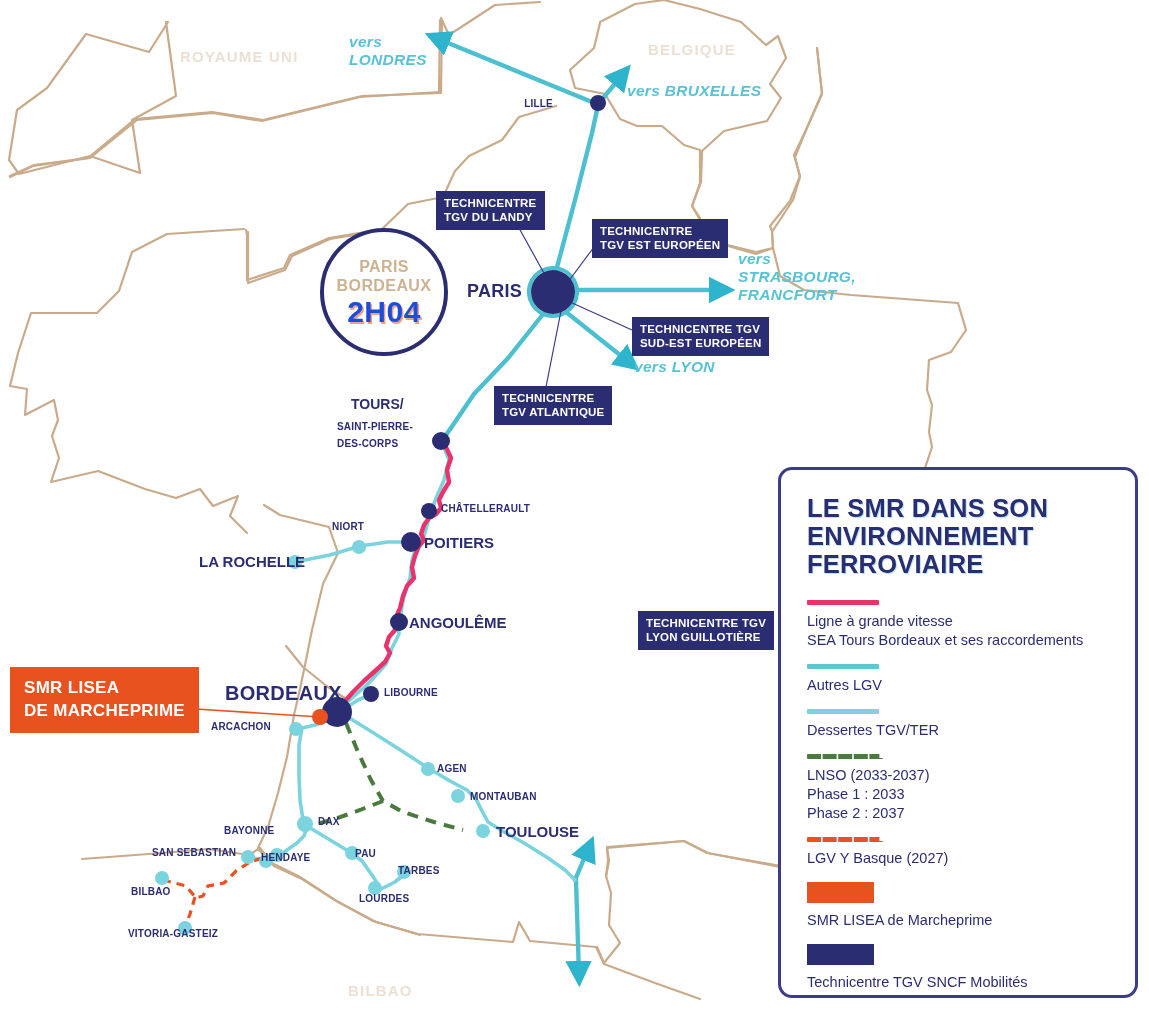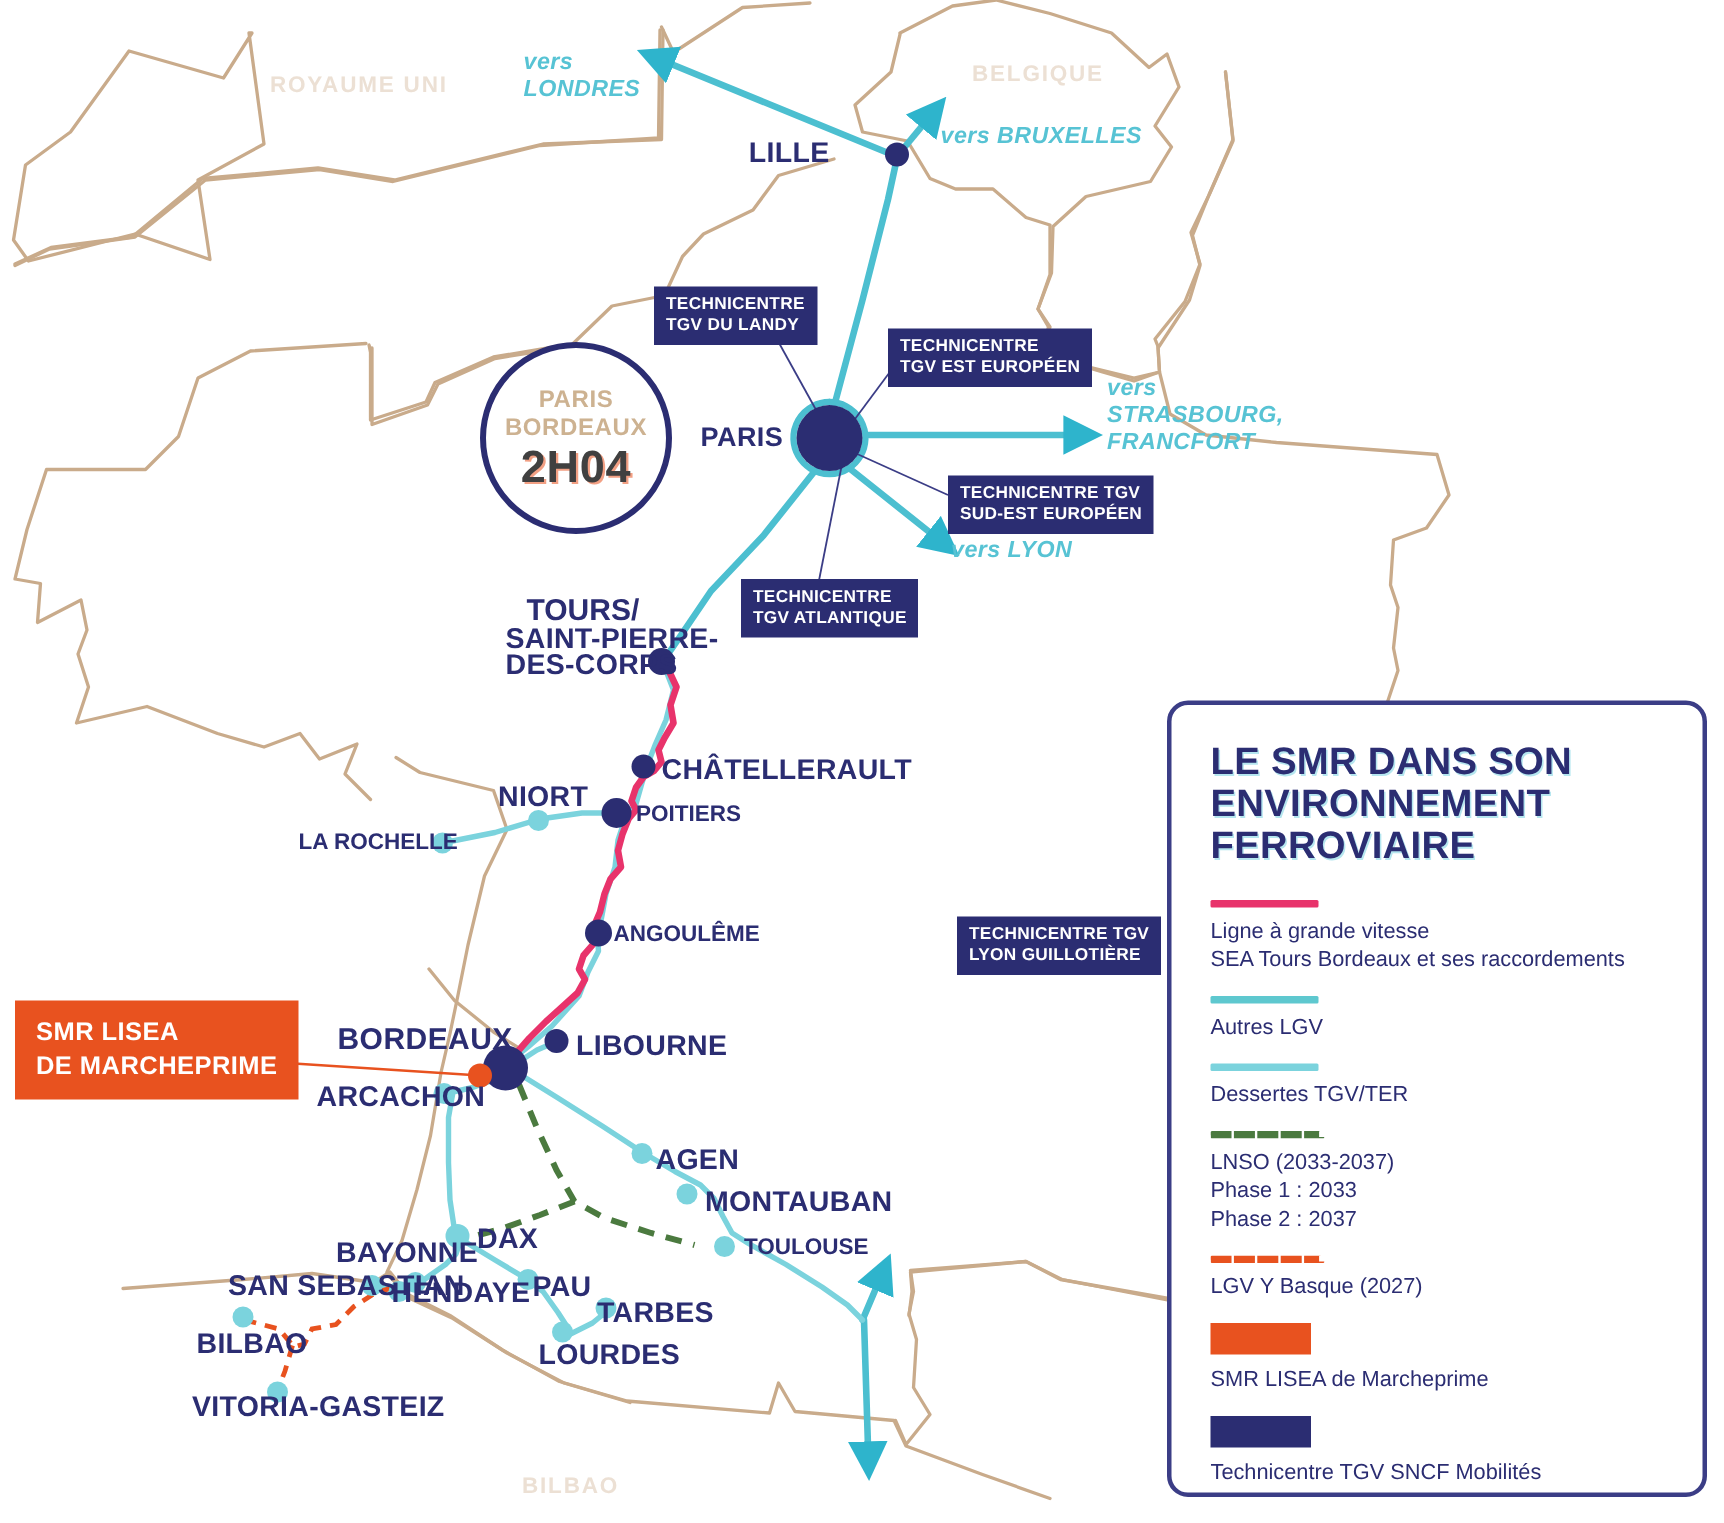--- a/index.html
+++ b/index.html
@@ -6,21 +6,21 @@
   html,body{margin:0;padding:0;background:#ffffff;}
   body{
     font-family:"Liberation Sans","DejaVu Sans",sans-serif;
     width:1149px;height:1015px;overflow:hidden;position:relative;
   }
   #stage{position:relative;width:1149px;height:1015px;background:#fff;}
   svg#map{position:absolute;left:0;top:0;width:1149px;height:1015px;}
 
   
   .lbl{position:absolute;white-space:nowrap;font-weight:bold;color:#2b2d72;}
-  .city{font-size:19px;letter-spacing:.2px;}
+  .city{font-size:10px;letter-spacing:.2px;}
   .city-big{font-size:18px;letter-spacing:.3px;}
   .city-med{font-size:15px;}
   .country{color:#ece0d4;font-size:15px;letter-spacing:1.2px;}
   .vers{color:#57c3d4;font-style:italic;font-size:15.5px;line-height:18px;letter-spacing:.3px;}
 
   
   .chip{
     position:absolute;background:#2b2d72;color:#fff;
     font-size:11.5px;font-weight:bold;line-height:14px;
     padding:5px 8px 6px 8px;letter-spacing:.2px;white-space:pre-line;
@@ -36,21 +36,21 @@
   #time-badge{
     position:absolute;left:320px;top:228px;width:120px;height:120px;
     border:4px solid #2b2d72;border-radius:50%;
     display:flex;flex-direction:column;align-items:center;justify-content:center;
     background:#fff;
   }
   #time-badge .tb-from,#time-badge .tb-to{
     color:#cdb291;font-weight:bold;font-size:16px;line-height:19px;letter-spacing:.4px;
   }
   #time-badge .tb-dur{
-    color:#404040;font-weight:bold;font-size:30px;line-height:32px;letter-spacing:.5px;
+    color:#1d4ed8;font-weight:bold;font-size:30px;line-height:32px;letter-spacing:.5px;
     text-shadow:1.5px 1.5px 0 rgba(232,82,31,.55);margin-top:1px;
   }
 
   
   #legend{
     position:absolute;left:778px;top:467px;width:360px;height:531px;
     border:3px solid #3b3d86;border-radius:14px;background:#fff;box-sizing:border-box;
     padding:24px 26px 0 26px;
   }
   #legend h1{
@@ -242,21 +242,21 @@
 
   <div id="time-badge">
     <span class="tb-from">PARIS</span>
     <span class="tb-to">BORDEAUX</span>
     <span class="tb-dur">2H04</span>
   </div>
 
   <div class="lbl city-big" style="left:467px;top:281px;">PARIS</div>
   <div class="lbl city" style="left:553px;top:103px;transform:translate(-100%,-50%);">LILLE</div>
 
-  <div class="lbl city-med" style="left:351px;top:396px;font-size:20px;">TOURS/</div>
+  <div class="lbl city-med" style="left:351px;top:396px;font-size:14px;">TOURS/</div>
   <div class="lbl city" style="left:337px;top:418px;white-space:pre-line;line-height:17px;">SAINT-PIERRE-
 DES-CORPS</div>
 
   <div class="lbl city" style="left:441px;top:503px;text-align:right;">CHÂTELLERAULT</div>
   <div class="lbl city" style="left:332px;top:521px;">NIORT</div>
   <div class="lbl city-med" style="left:424px;top:534px;">POITIERS</div>
   <div class="lbl city-med" style="left:199px;top:553px;">LA ROCHELLE</div>
   <div class="lbl city-med" style="left:409px;top:614px;">ANGOULÊME</div>
   <div class="lbl city" style="left:384px;top:687px;">LIBOURNE</div>
   <div class="lbl city-big" style="left:225px;top:682px;font-size:20px;">BORDEAUX</div>

